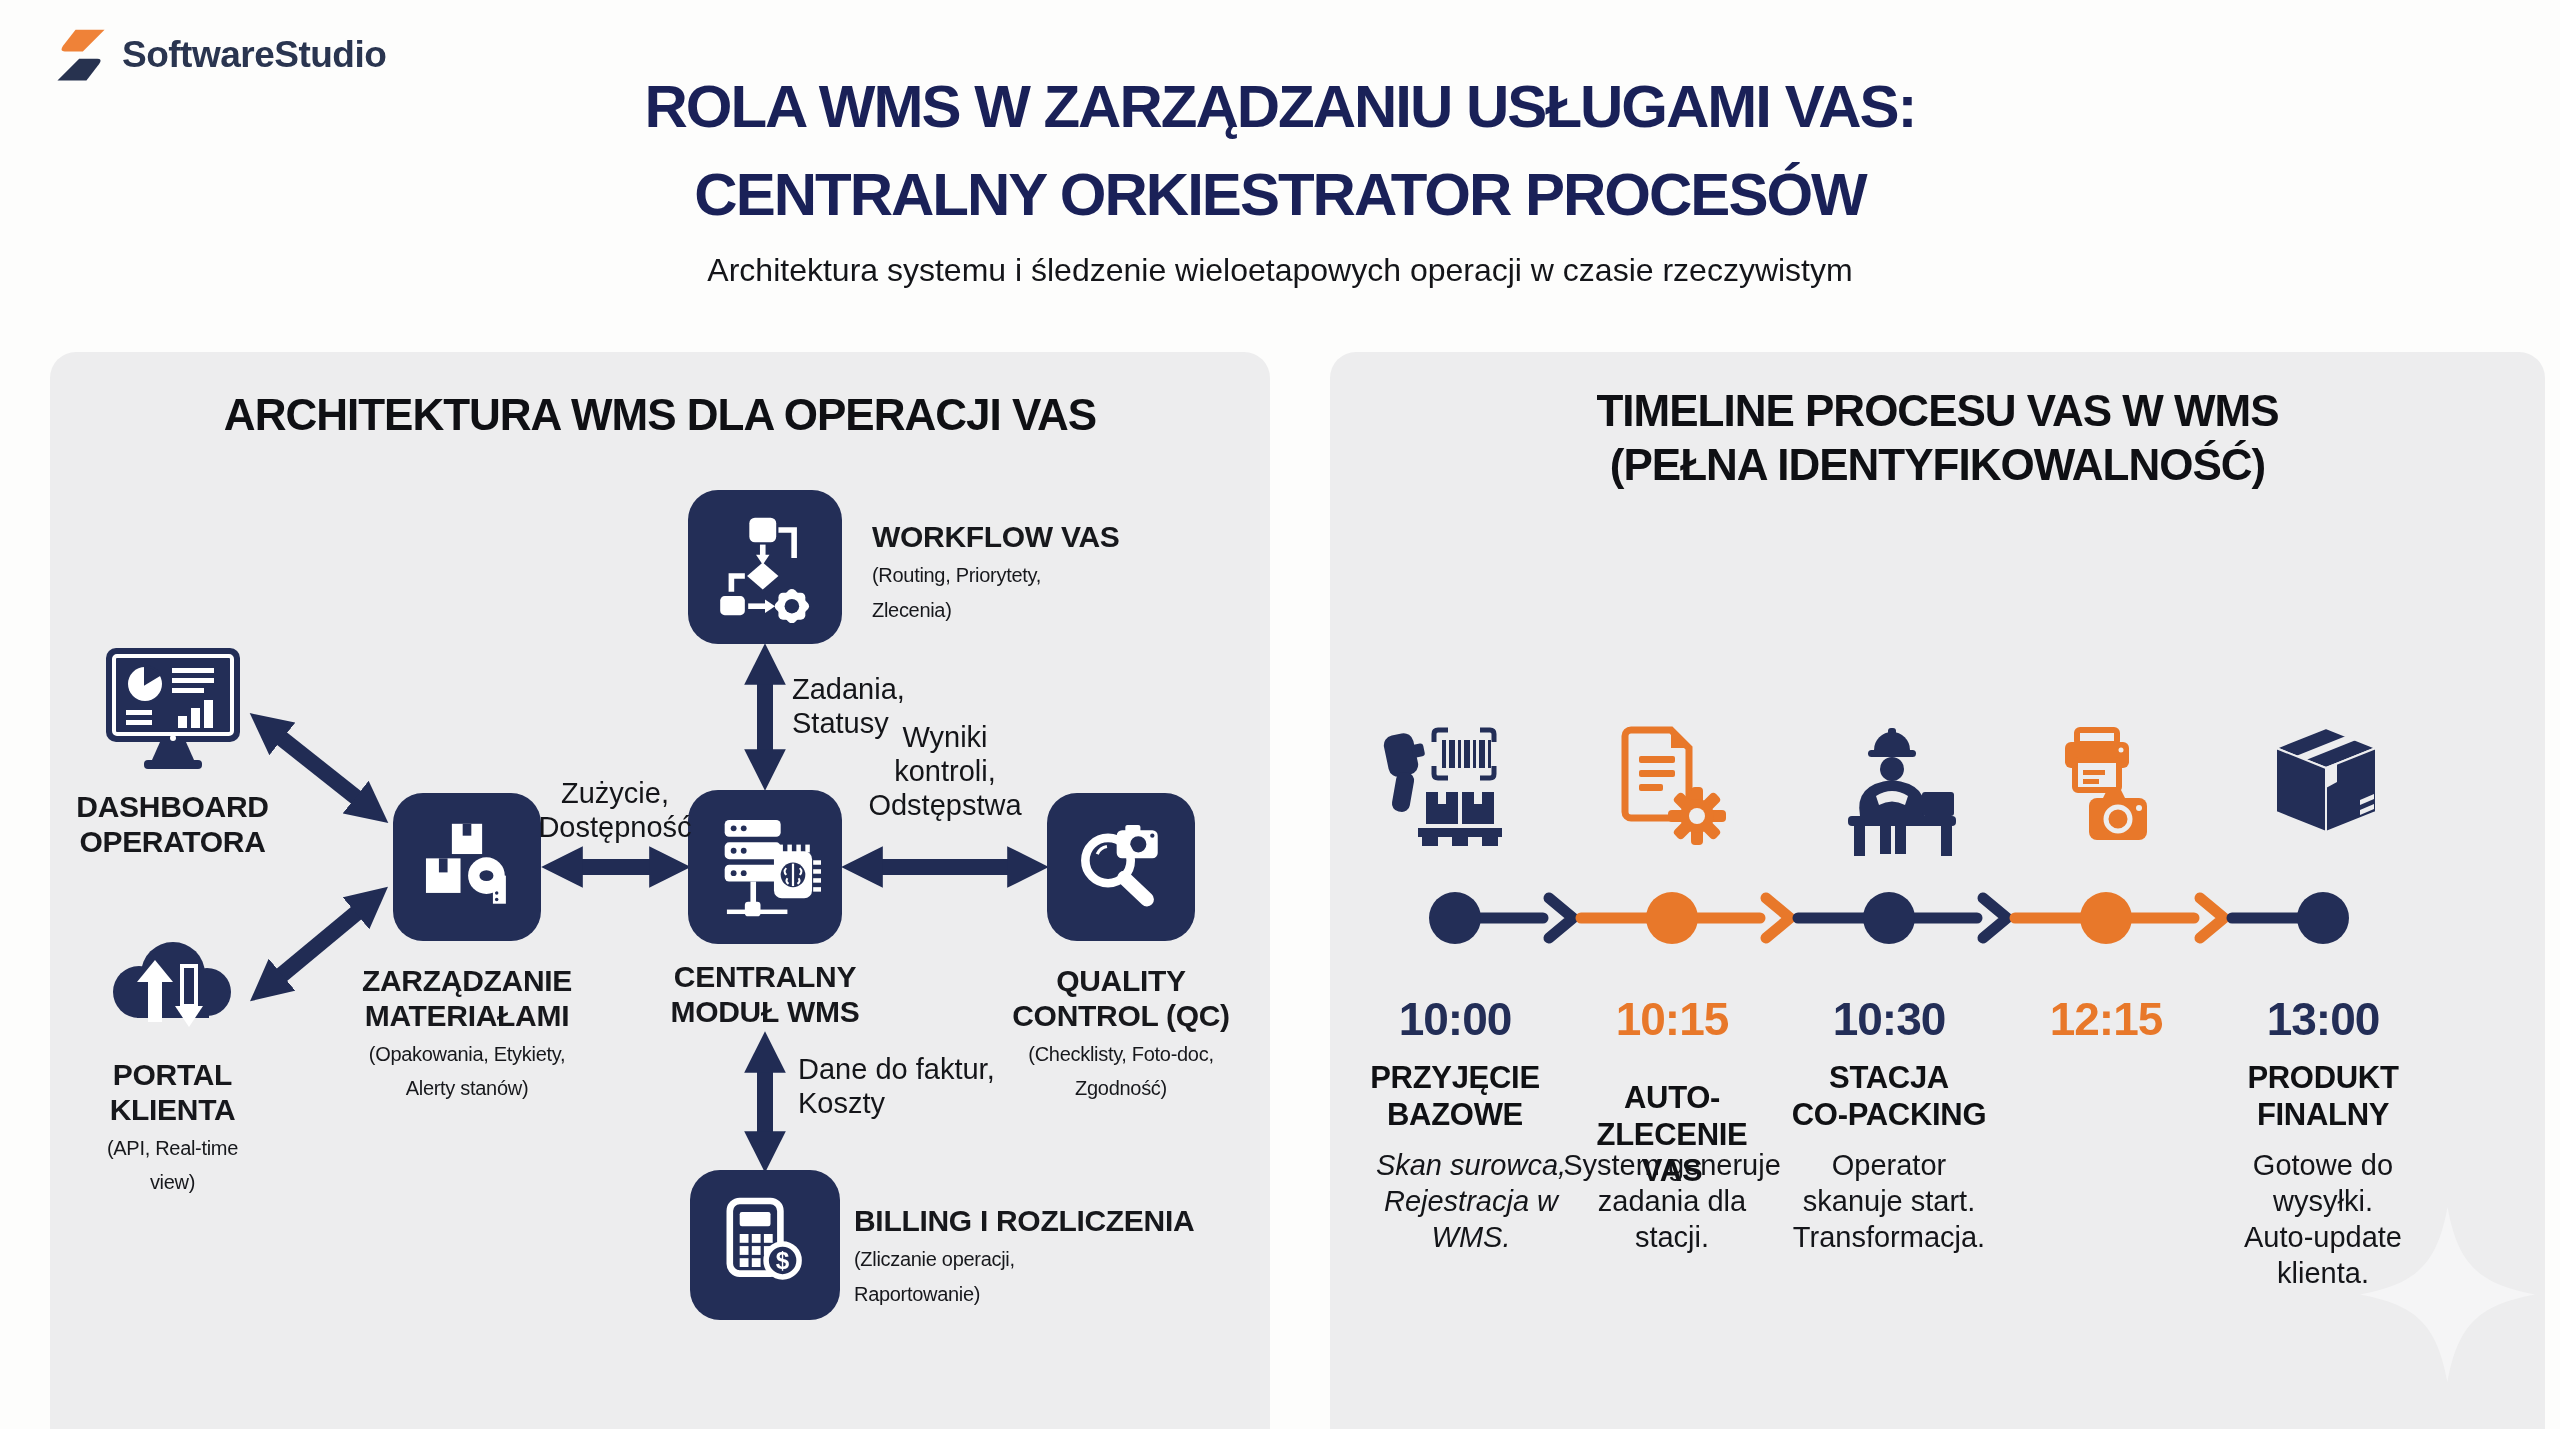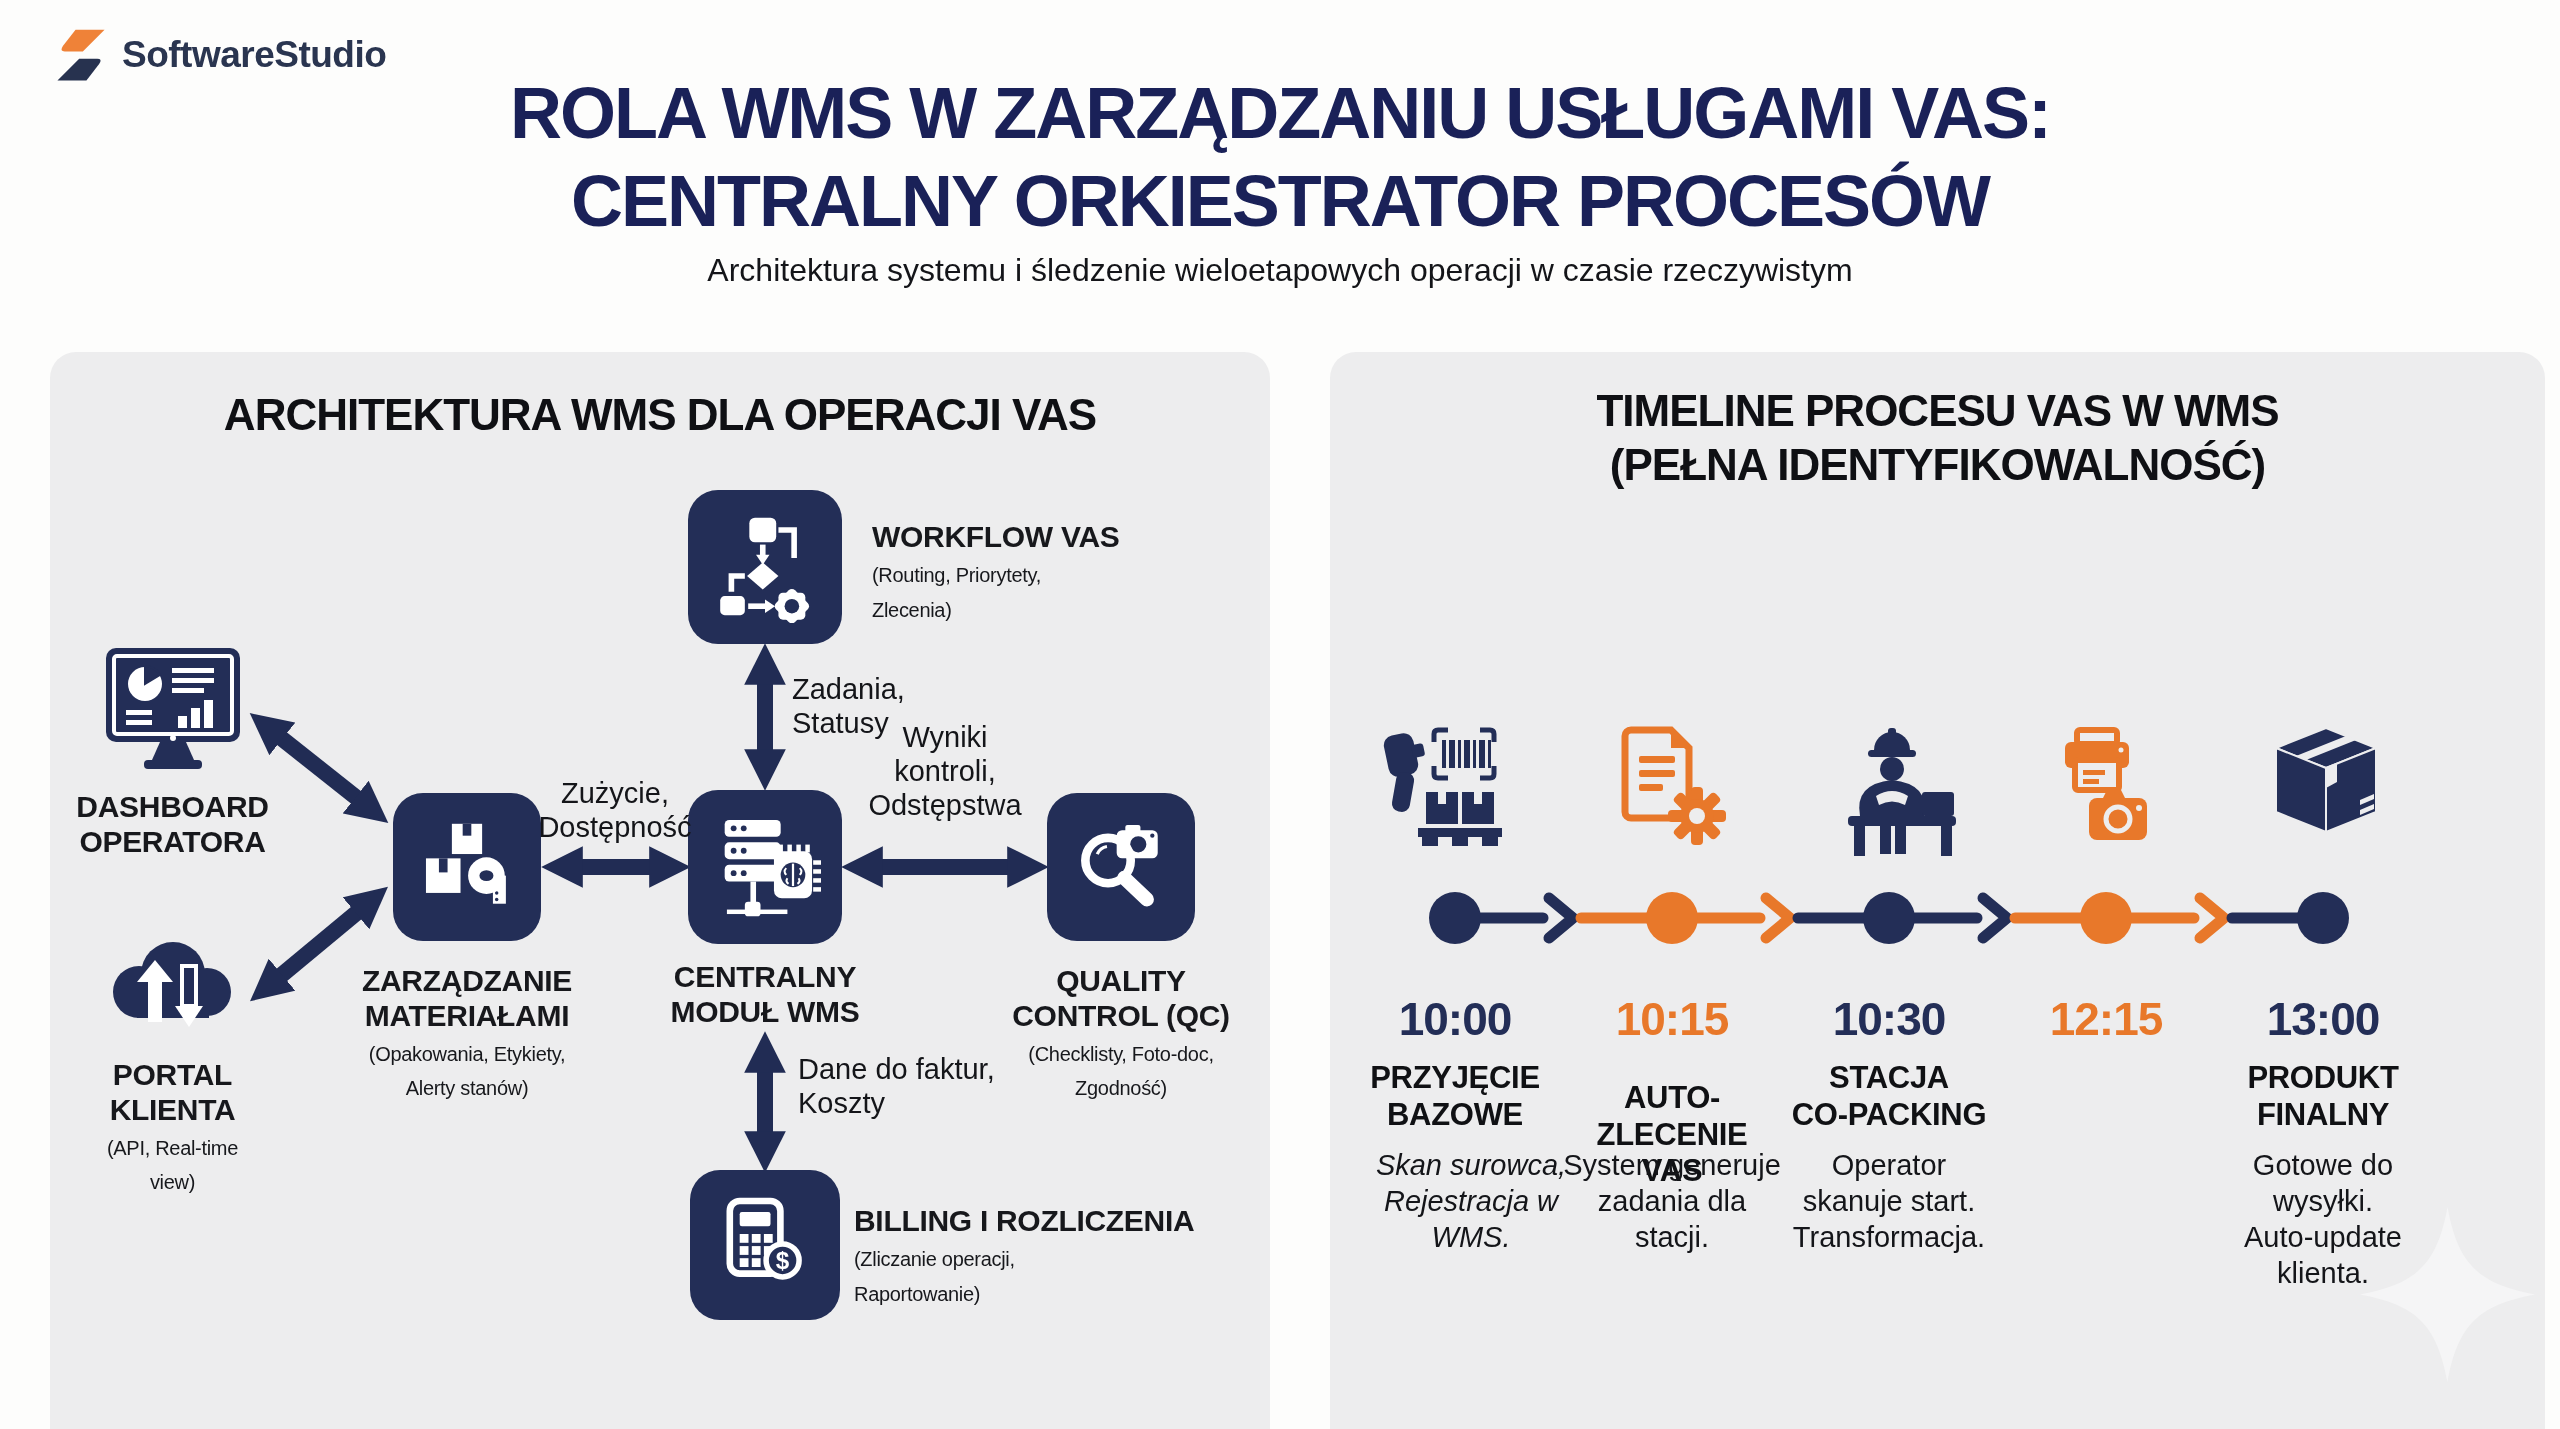--- a/index.html
+++ b/index.html
@@ -9,21 +9,21 @@
   *{margin:0;padding:0;box-sizing:border-box;}
   body{width:2560px;height:1429px;position:relative;background:#fdfdfc;
        font-family:"Liberation Sans","DejaVu Sans",sans-serif;color:var(--ink);overflow:hidden;}
   .abs{position:absolute;}
   .pre{white-space:pre-line;}
 
   
   .logo{left:52px;top:26px;display:flex;align-items:center;gap:12px;}
   .logo-text{font-size:37px;font-weight:700;color:#2a3550;letter-spacing:-0.5px;}
   .title{width:100%;text-align:center;font-weight:800;color:var(--title);
-         font-size:72px;letter-spacing:-2px;}
+         font-size:60px;letter-spacing:-2px;}
   .title1{top:72px;left:0;}
   .title2{top:160px;left:0;}
   .subtitle{top:252px;left:0;width:100%;text-align:center;font-size:32px;color:#141519;}
 
   
   .panel{top:352px;height:1204px;background:var(--panel);border-radius:26px;}
   .panel-left{left:50px;width:1220px;}
   .panel-right{left:1330px;width:1215px;}
   .p-title{width:100%;text-align:center;font-size:44px;font-weight:800;color:#0f1014;letter-spacing:-1px;}
 

